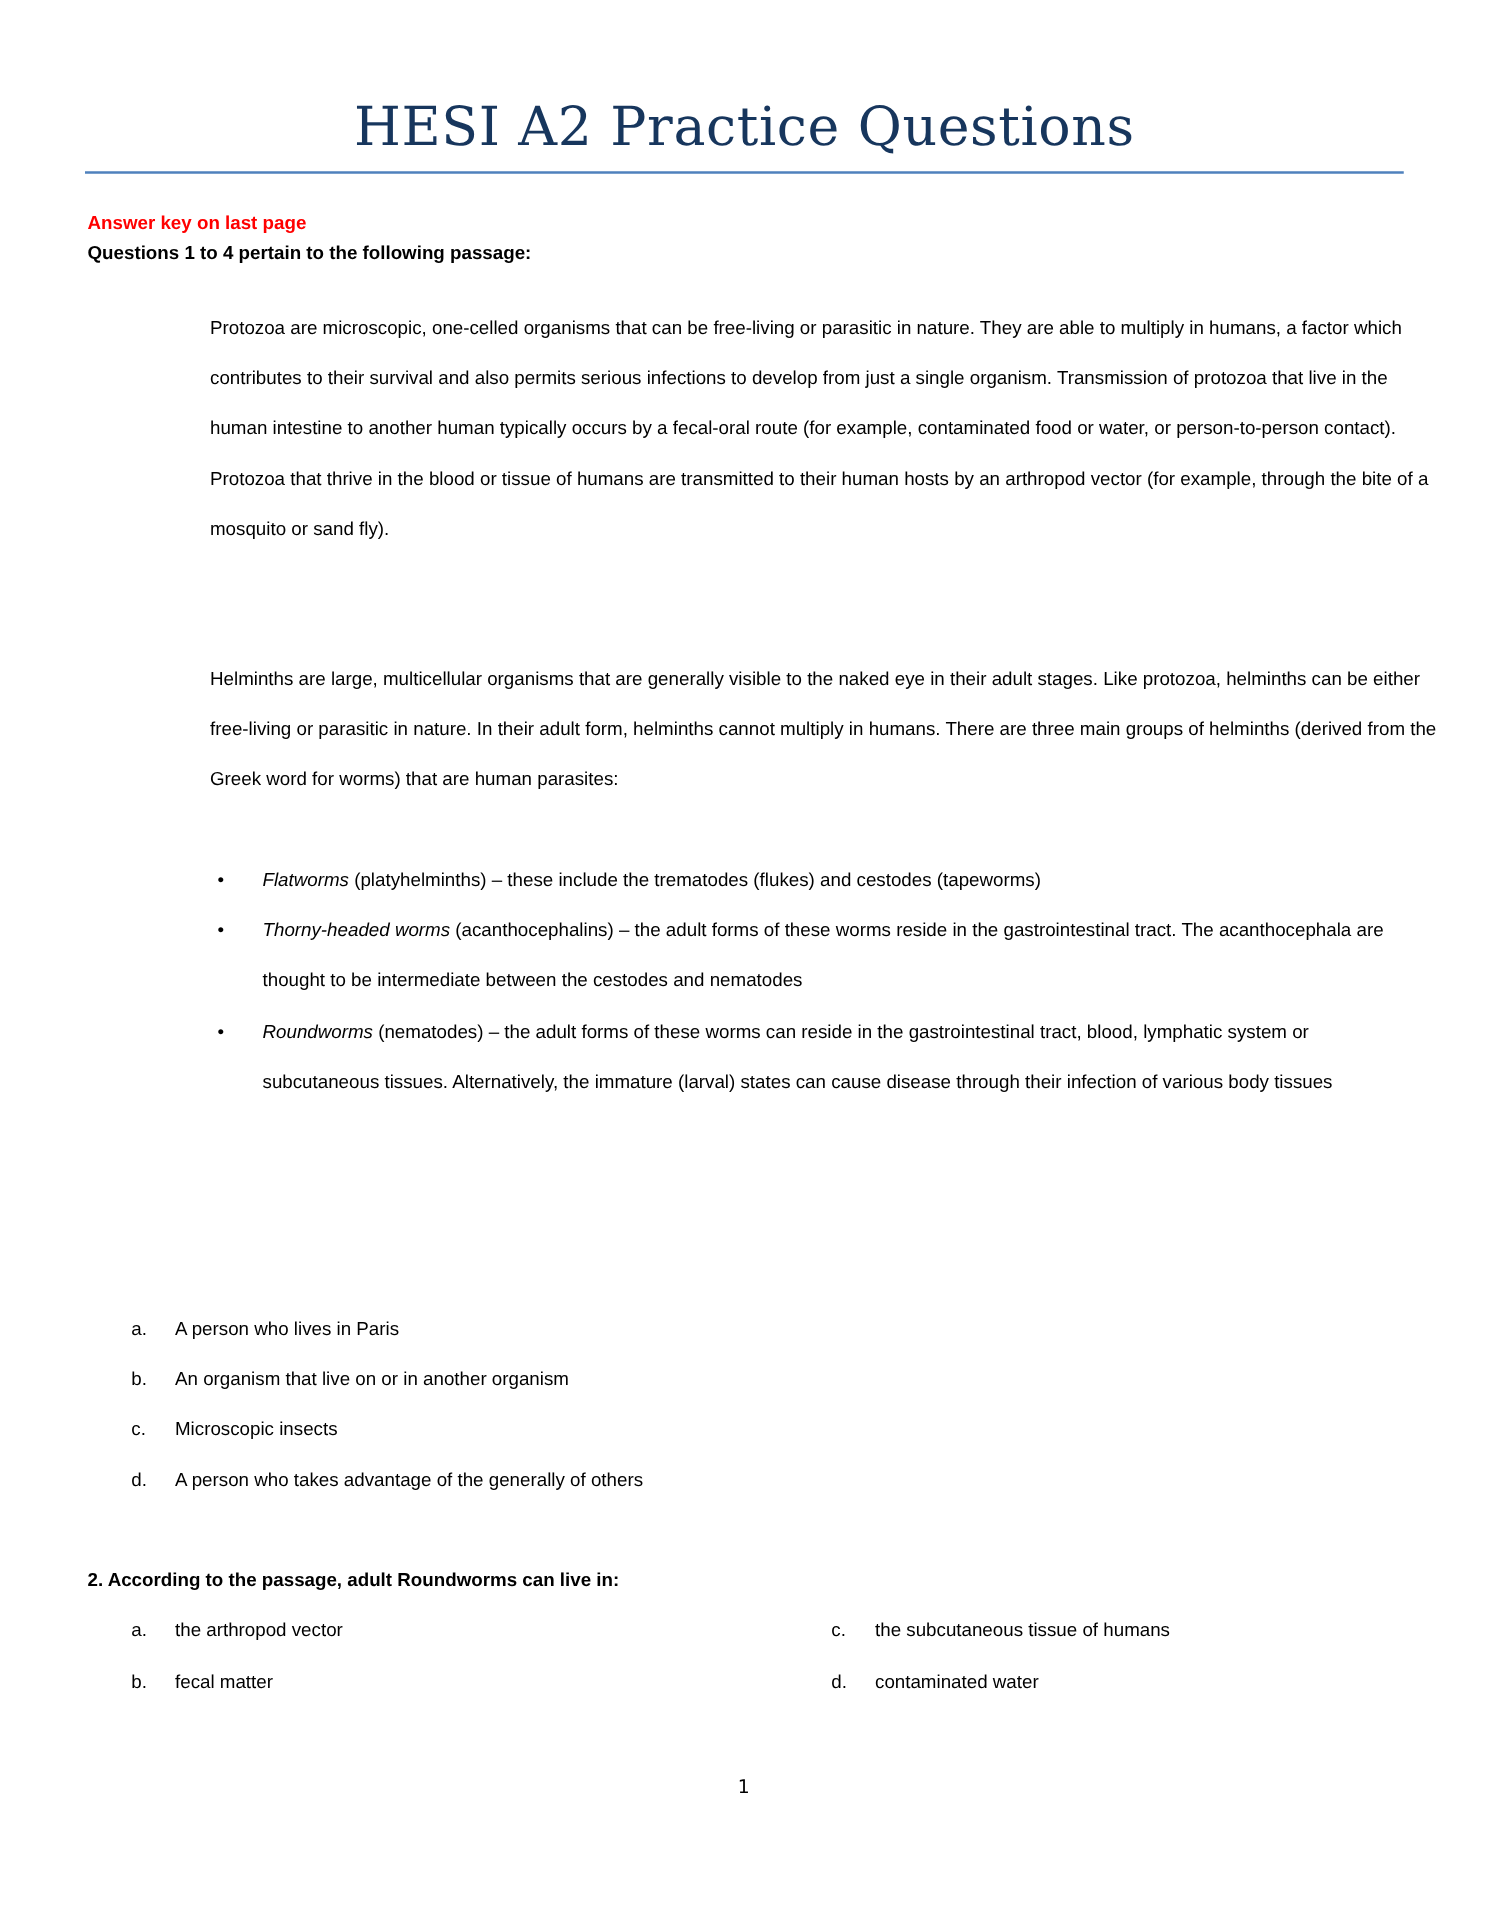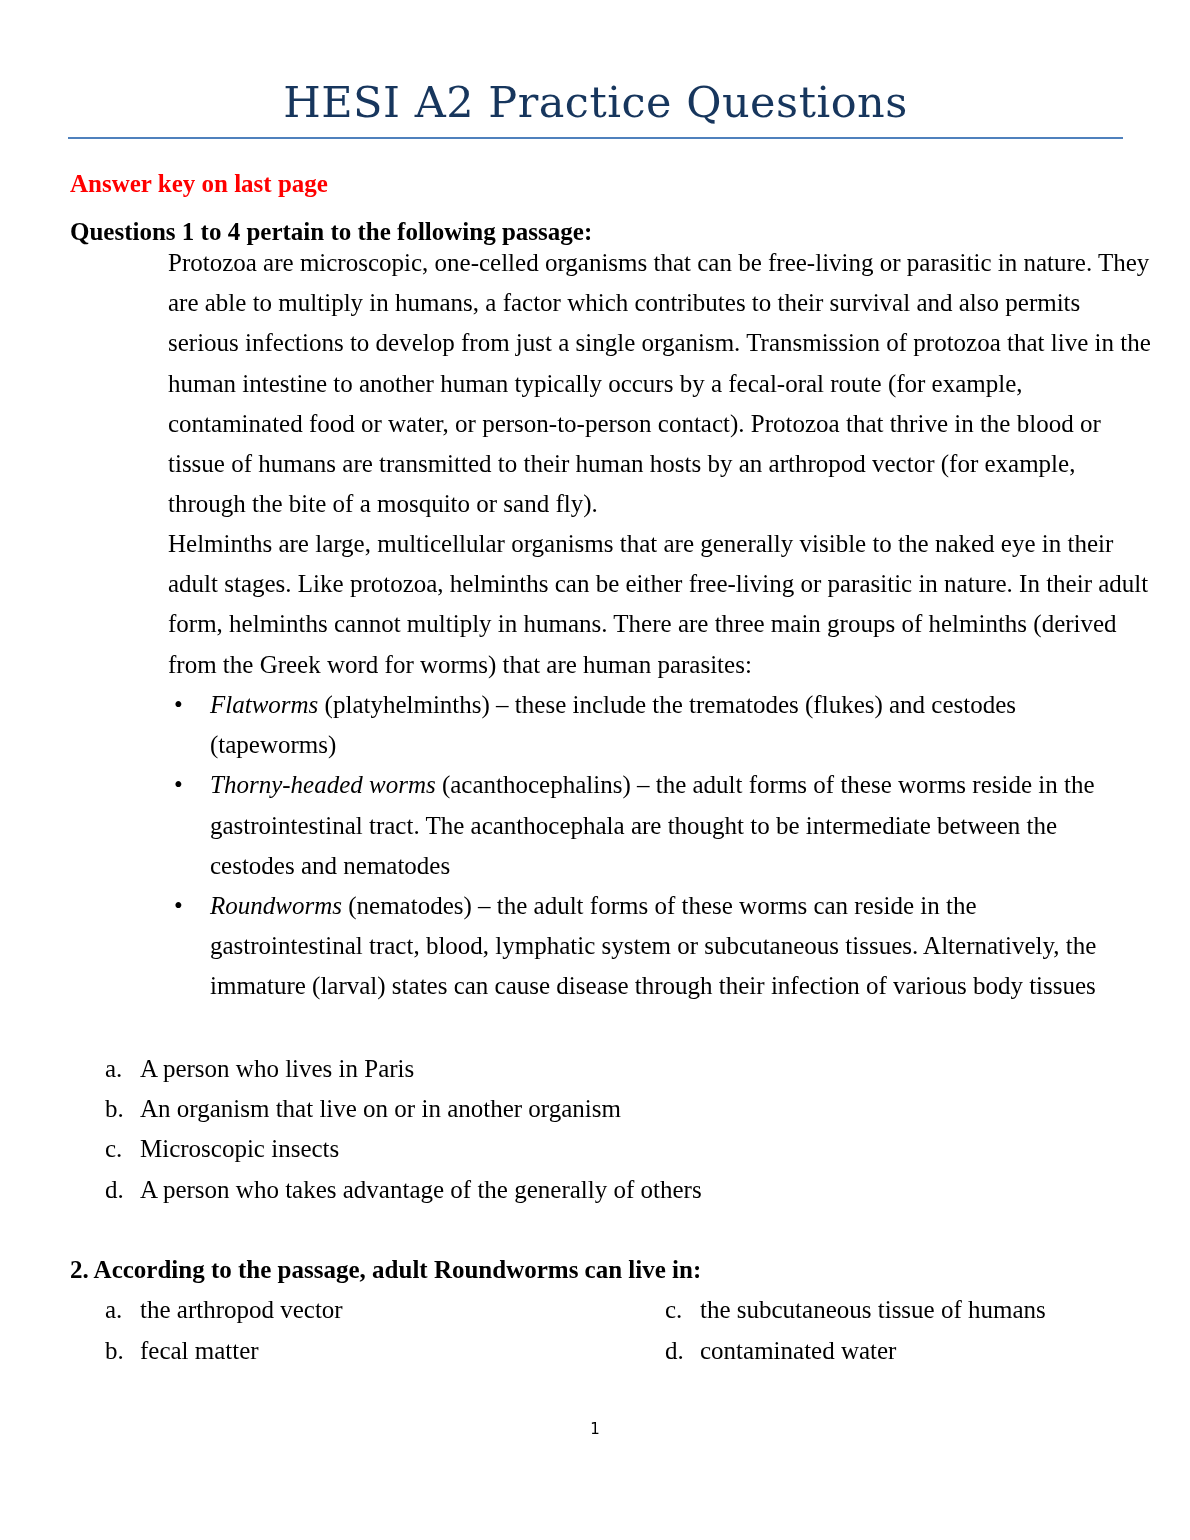--- a/index.html
+++ b/index.html
@@ -4,24 +4,24 @@
 <style>
   html, body { margin: 0; padding: 0; background: #ffffff; }
   body { width: 1190px; height: 1540px; position: relative; overflow: hidden; }
   .page { position: absolute; left: 0; top: 0; width: 1190px; height: 1540px; background: #fff; }
   .title {
     position: absolute; left: 68px; width: 1055px; top: 72px;
     text-align: center; font-family: "DejaVu Serif", serif;
     font-size: 43px; color: #17365D; letter-spacing: 0.5px; line-height: 60px;
   }
   .rule { position: absolute; left: 68px; width: 1055px; top: 137px; height: 2px; background: #4F81BD; }
-  .t { font-family: Liberation Serif, serif; font-size: 25px; color: #000; }
+  .t { font-family: Liberation Sans, sans-serif; font-size: 15px; color: #000; }
   .abs { position: absolute; white-space: nowrap; }
   .answer-key { left: 70px; top: 170px; color: #ff0000; font-weight: bold; }
-  .q-intro { left: 70px; top: 218px; font-weight: bold; }
+  .q-intro { left: 70px; top: 194px; font-weight: bold; }
   .para { position: absolute; left: 140px; width: 985px; line-height: 40.2px; margin-left: 28px; }
   .p1 { top: 243px; }
   .p2 { top: 524px; }
   .bullets { position: absolute; left: 140px; top: 685px; width: 985px; line-height: 40.2px; }
   .bullet { position: relative; padding-left: 70px; }
   .bullet .dot { position: absolute; left: 34px; top: 0; }
   .q { position: absolute; left: 70px; font-weight: bold; }
   .q1 { top: 1015px; }
   .q2 { top: 1256px; }
   .opt { position: absolute; white-space: nowrap; }

